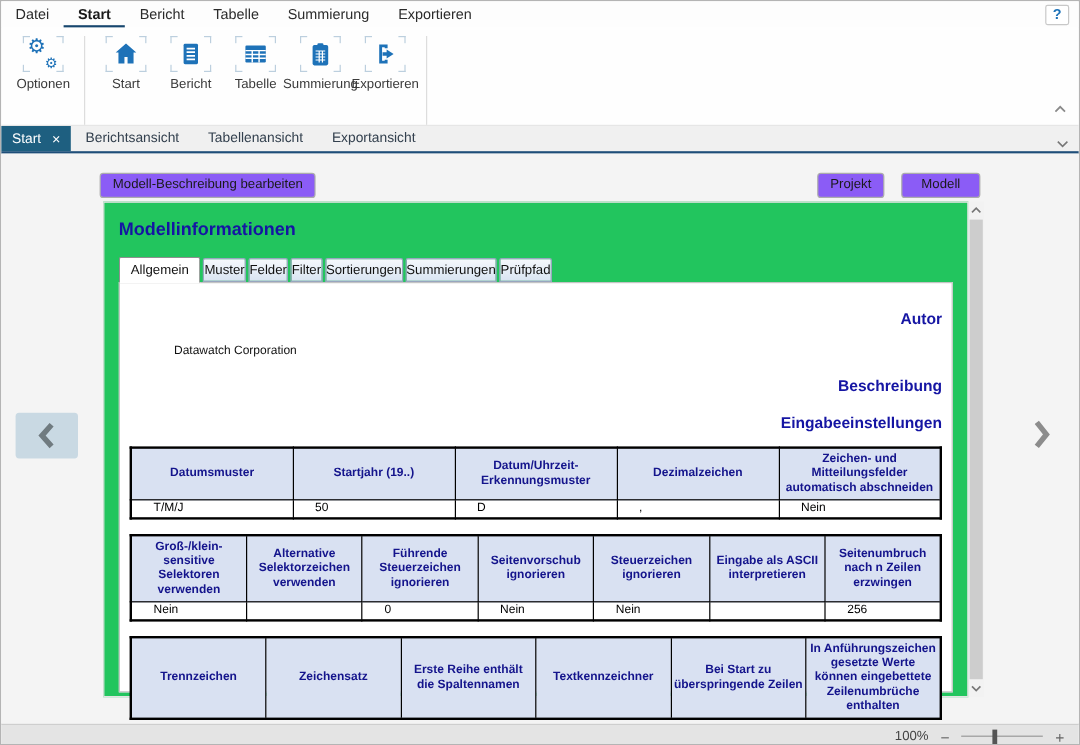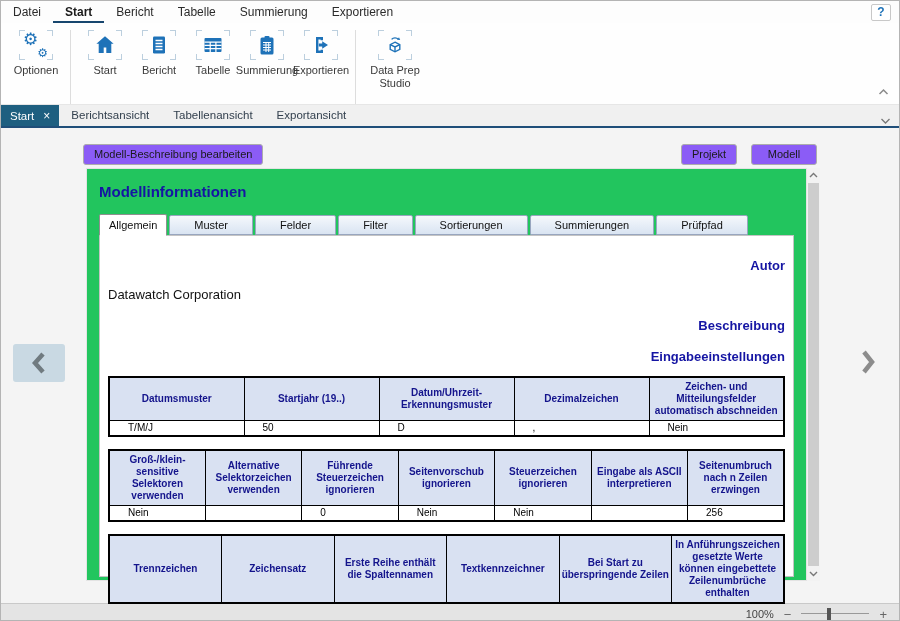--- a/index.html
+++ b/index.html
@@ -44,27 +44,27 @@
   .workspace { height:475px; background:#F4F4F4; position:relative; }
   .btn { position:absolute; top:16px; height:21px; background:#8b5cf6; border:1px solid #ACACAC;
     border-radius:3px; font-size:11px; color:#1A1A1A; line-height:19px; text-align:center; padding:0 10px; }
   .btn-edit { left:82px; }
   .btn-projekt { right:162px; width:56px; padding:0;margin-left:20px; }
   .btn-modell { right:82px; width:66px; padding:0; }
   .panel { position:absolute; left:85px; top:40px; width:721px; height:413px; background:#22c55e;
     border:1px solid #E3E3E3; padding:12px 12px 0 12px; }
   .panel h1 { font-size:15px; color:#1515A3; margin:2px 0 14px 0; }
   .ctabs { display:flex; align-items:flex-end; position:relative; z-index:2; }
-  .ctab { font-size:11px; color:#111; padding:3px 24px; border:1px solid #98A6BF;
+  .ctab { font-size:11px; color:#111; padding:3px 0; border:1px solid #98A6BF;
     background:linear-gradient(#F5F8FC,#D9E4F2); margin-right:2px; border-radius:2px 2px 0 0; }
   .ctab.active { background:#FFFFFF; border-color:#8F8F8F; border-bottom:1px solid #FFFFFF; margin-bottom:-1px; padding:4px 9px; }
   .tabbox { border:1px solid #C4C4C4; background:#FFFFFF; height:342px; padding:0 8px; position:relative; z-index:1; }
   .tabbox h2 { font-size:13px; color:#1515A3; margin:16px 0 0 0;text-align:right; }
   .tabbox h2.first { margin-top:22px; }
-  .tabbox .val { font-size:13px; color:#111; margin-top:14px; }
+  .tabbox .val { font-size:10px; color:#111; margin-top:14px;margin-left:37px; }
   .inf { width:100%; border-collapse:collapse; border:2px solid #000; margin-top:12px; table-layout:fixed; }
   .inf td { border:1px solid #000; font-size:10px; line-height:1.2; }
   .inf .hd td { background:#D9E1F2; color:#14148C; font-weight:bold; text-align:center; padding:3px 2px; }
   .inf .vl td { padding:1px 18px; height:14px; color:#000; overflow:hidden; white-space:nowrap; }
   .nav-left { position:absolute; left:12px; top:216px; width:52px; height:38px; background:#C9D9E3;
     border-radius:3px; display:flex; align-items:center; justify-content:center; }
   .nav-right { position:absolute; left:848px; top:212px; width:38px; height:44px; display:flex; align-items:center; justify-content:center; }
   .vscroll { position:absolute; left:806px; top:40px; width:13px; height:413px; background:#F2F2F2; }
   .vscroll .sarrow { position:absolute; left:0; width:13px; height:14px; display:flex; align-items:center; justify-content:center; }
   .vscroll .up { top:0; } .vscroll .down { bottom:0; }
@@ -150,34 +150,20 @@
     <span class="icon-box">
         <span class="corners"></span>
       <svg width="24" height="24" viewBox="0 0 24 24">
           <path fill="#1E72B8" d="M7 4h7v3.2h-2.4V6.4H9.4v11.2h2.2v-.8H14V20H7z"></path>
           <path fill="#1E72B8" d="M13.2 8.2 19 12l-5.8 3.8v-2.4h-3.4v-2.8h3.4z"></path>
         </svg>
     </span>
     <span class="rlbl">Exportieren</span>
   </div>
   <div class="rsep"></div>
-  <div class="rbtn wide">
-    <span class="icon-box">
-        <span class="corners"></span>
-      <svg width="24" height="24" viewBox="0 0 24 24">
-          <g fill="none" stroke="#1E72B8" stroke-width="1.4">
-            <path d="M12 9.2l4.8 2.4v4.8L12 18.8l-4.8-2.4v-4.8z"></path>
-            <path d="M7.2 11.6 12 14l4.8-2.4M12 14v4.8"></path>
-            <path d="M8.6 6.4c1.7-2 5.1-2 6.8 0"></path>
-          </g>
-          <path fill="#1E72B8" d="M16 4.2l1.2 2.8-3-.3z"></path>
-        </svg>
-    </span>
-    <span class="rlbl">Data Prep Studio</span>
-  </div>
   <span class="collapse-chevron">
     <svg width="11" height="8" viewBox="0 0 11 8">
         <path d="M1.5 6 5.5 2l4 4" fill="none" stroke="#8A8A8A" stroke-width="1.5"></path>
       </svg>
   </span>
 </div>
 
 <div class="tabbar">
   <div class="vtab active">
     <span>Start</span>

